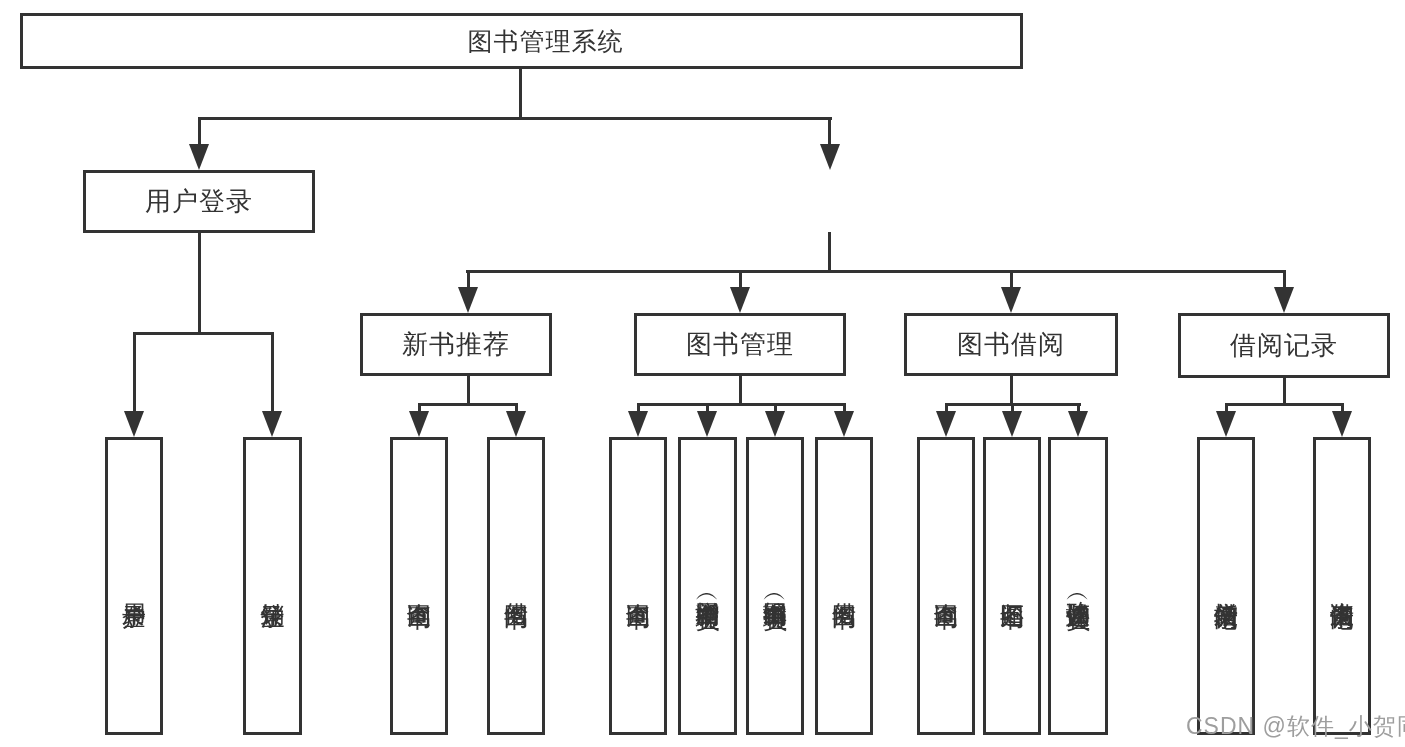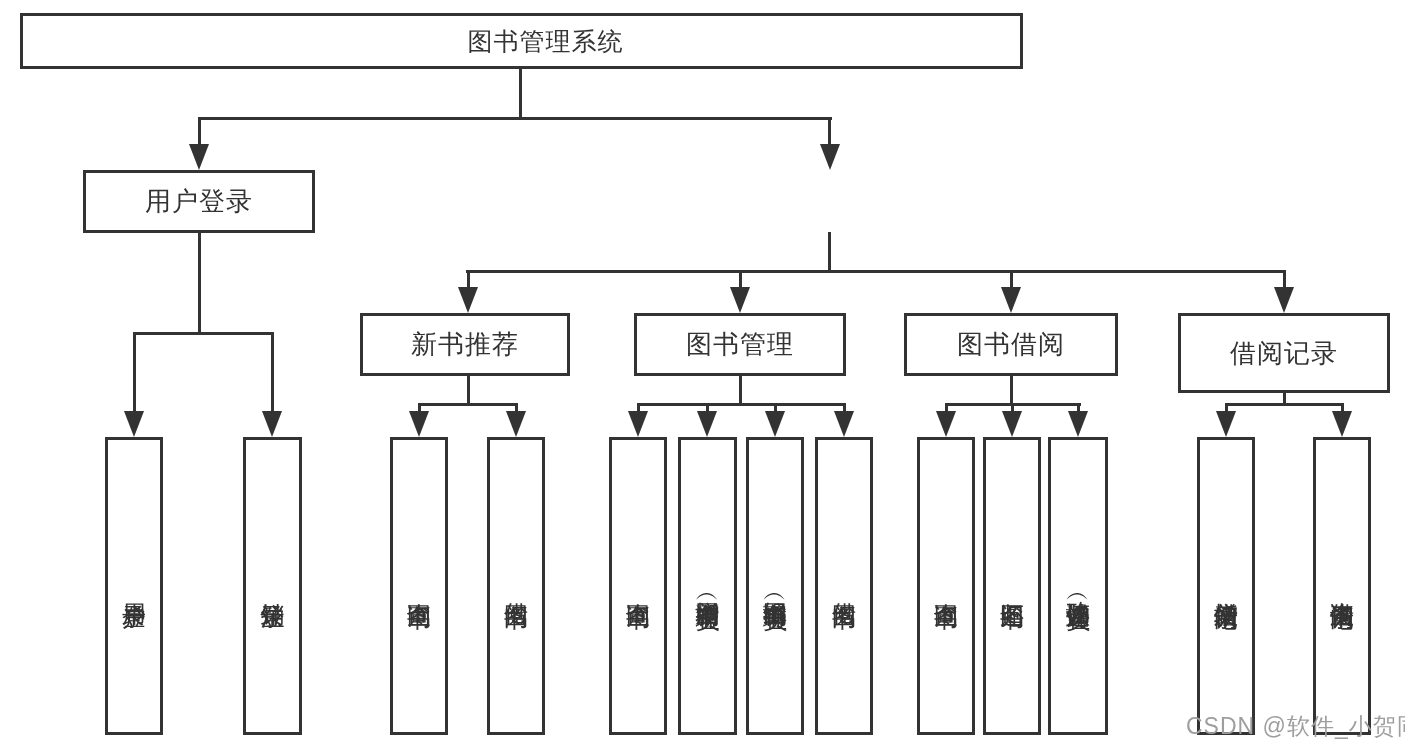--- a/index.html
+++ b/index.html
@@ -100,33 +100,33 @@
 
   <div class="node root" style="left:20px;top:13px;width:1003px;height:56px">
     <span>图书管理系统</span>
   </div>
 
   <div class="node" style="left:83px;top:170px;width:232px;height:63px">
     <span>用户登录</span>
   </div>
 
 
-  <div class="node" style="left:360px;top:313px;width:210px;height:63px">
+  <div class="node" style="left:360px;top:313px;width:192px;height:63px">
     <span>新书推荐</span>
   </div>
 
   <div class="node" style="left:634px;top:313px;width:212px;height:63px">
     <span>图书管理</span>
   </div>
 
   <div class="node" style="left:904px;top:313px;width:214px;height:63px">
     <span>图书借阅</span>
   </div>
 
-  <div class="node" style="left:1178px;top:313px;width:212px;height:80px">
+  <div class="node" style="left:1178px;top:313px;width:212px;height:65px">
     <span>借阅记录</span>
   </div>
 
   <div class="node leaf" style="left:105px;top:437px;width:58px;height:298px">
     <span class="sp4">用户登录</span>
   </div>
   <div class="node leaf" style="left:243px;top:437px;width:59px;height:298px">
     <span class="sp4">注销登录</span>
   </div>
 

